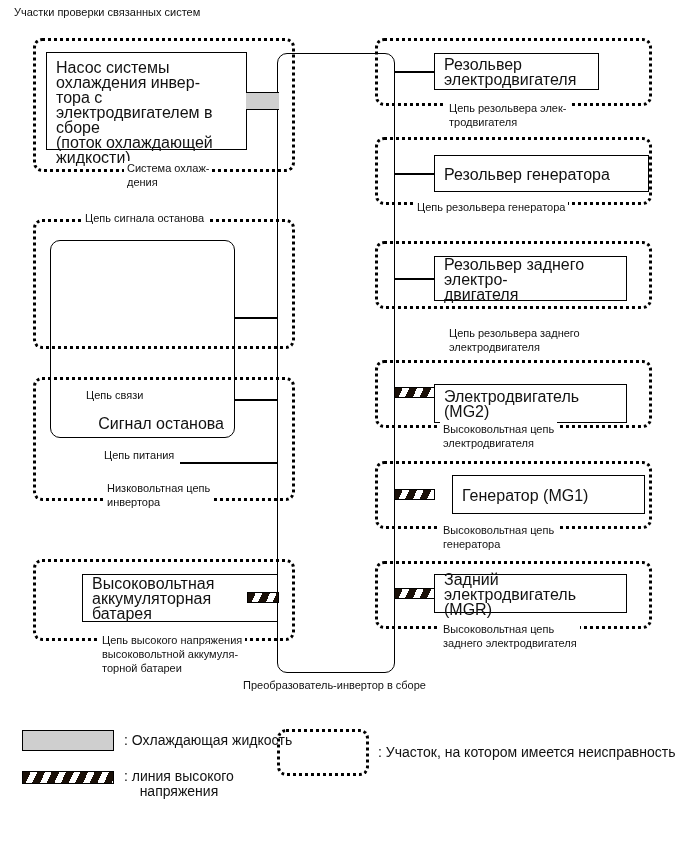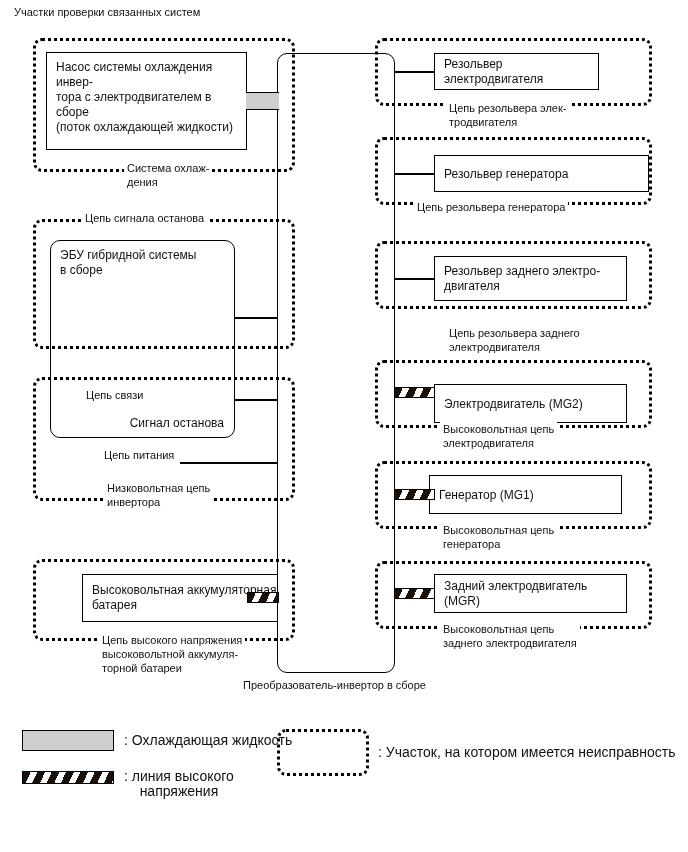--- a/index.html
+++ b/index.html
@@ -24,21 +24,21 @@
   
   .box{
     position:absolute;
     border:1.5px solid #000;
     background:#fff;
     box-sizing:border-box;
   }
   .box.sharp{border-radius:0;}
   .box.round{border-radius:10px;}
   .box .label{
-    position:absolute;font-size:12px;line-height:15px;white-space:pre-line;color:#111;
+    position:absolute;font-size:16px;line-height:15px;white-space:pre-line;color:#111;
   }
   .box .label.tl{left:9px;top:7px;}
   .box .label.ml{left:9px;top:50%;transform:translateY(-50%);}
   .box .label.br{right:10px;bottom:6px;}
 
   
   .wire{position:absolute;background:#000;}
   .wire.h{height:1.5px;}
 
   
@@ -80,22 +80,20 @@
 дения</div>
 
 <div class="dashgroup" style="left:33px;top:219px;width:262px;height:130px;"></div>
 <div class="caption" style="left:82px;top:211px;">Цепь сигнала останова</div>
 
 <div class="dashgroup" style="left:33px;top:377px;width:262px;height:124px;"></div>
 <div class="caption" style="left:104px;top:481px;">Низковольтная цепь
 инвертора</div>
 
 <div class="box round" style="left:50px;top:240px;width:185px;height:198px;background:transparent;">
-  <div class="label tl">ЭБУ гибридной системы
-в сборе</div>
   <div class="label br">Сигнал останова</div>
 </div>
 <div class="caption" style="left:83px;top:388px;background:transparent;">Цепь связи</div>
 
 <div class="wire h" style="left:235px;top:317px;width:43px;"></div>
 <div class="wire h" style="left:235px;top:399px;width:43px;"></div>
 
 <div class="caption" style="left:101px;top:448px;background:transparent;">Цепь питания</div>
 <div class="wire h" style="left:180px;top:462px;width:98px;"></div>
 
@@ -137,21 +135,21 @@
 
 <div class="dashgroup" style="left:375px;top:360px;width:277px;height:68px;"></div>
 <div class="box sharp" style="left:434px;top:384px;width:193px;height:39px;">
   <div class="label ml">Электродвигатель (MG2)</div>
 </div>
 <div class="hv" style="left:394px;top:387px;width:41px;height:11px;"></div>
 <div class="caption" style="left:440px;top:422px;">Высоковольтная цепь
 электродвигателя</div>
 
 <div class="dashgroup" style="left:375px;top:461px;width:277px;height:68px;"></div>
-<div class="box sharp" style="left:429px;top:475px;width:193px;height:39px;">
+<div class="box sharp" style="left:452px;top:475px;width:193px;height:39px;">
   <div class="label ml">Генератор (MG1)</div>
 </div>
 <div class="hv" style="left:394px;top:489px;width:41px;height:11px;"></div>
 <div class="caption" style="left:440px;top:523px;">Высоковольтная цепь
 генератора</div>
 
 <div class="dashgroup" style="left:375px;top:561px;width:277px;height:68px;"></div>
 <div class="box sharp" style="left:434px;top:574px;width:193px;height:39px;">
   <div class="label ml">Задний электродвигатель (MGR)</div>
 </div>

